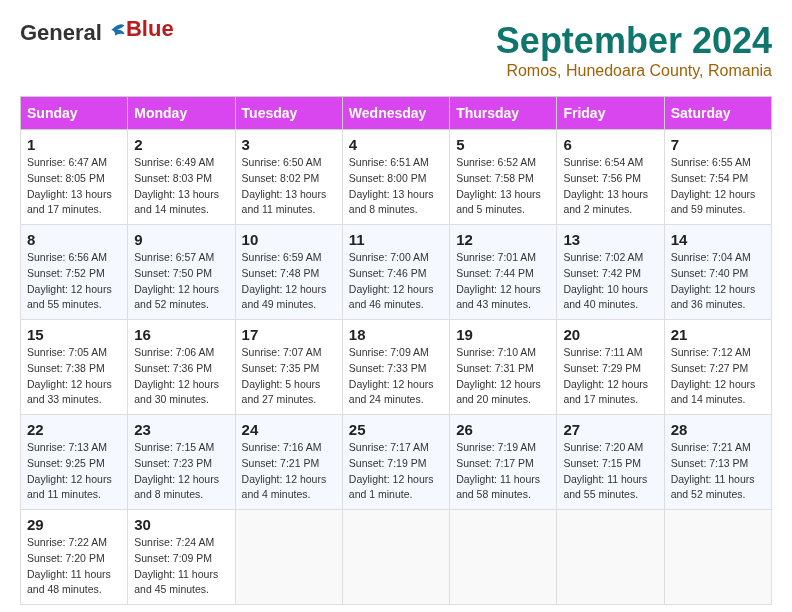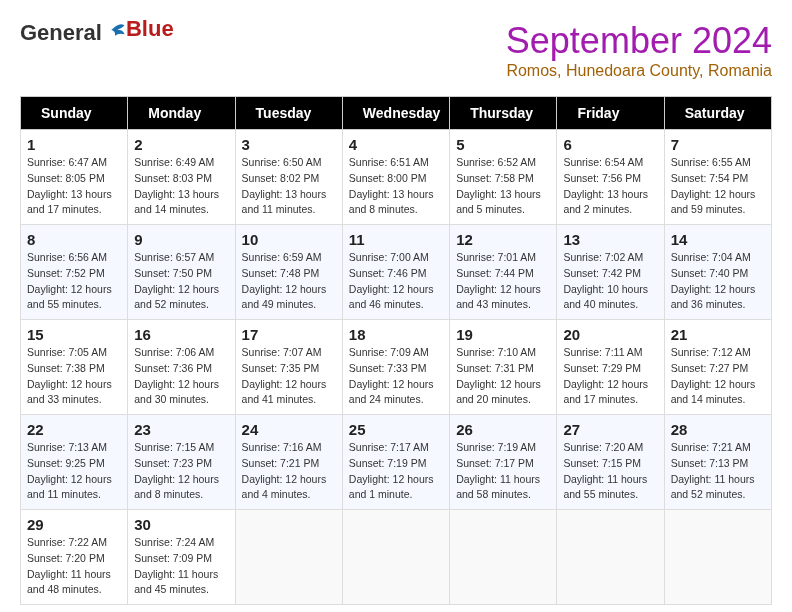--- a/index.html
+++ b/index.html
@@ -19,37 +19,37 @@
     .logo {
       display: flex;
       flex-direction: row;
       align-items: flex-start;
     }
     .title-section {
       text-align: right;
     }
     .month-title {
       font-size: 36px;
-      font-weight: normal;
-      color: #a21caf;
+      font-weight: bold;
+      color: #0f766e;
     }
     .location-subtitle {
       font-size: 16px;
       color: #a16207;
     }
     table {
       width: 100%;
       border-collapse: collapse;
       table-layout: fixed;
     }
     thead tr th {
-      background-color: #000000;
+      background-color: #d946ef;
       color: #fff;
       text-align: left;
-      padding: 8px 20px;
+      padding: 8px 6px;
       font-size: 14px;
       font-weight: bold;
       border: 1px solid #ccc;
     }
     tbody tr td {
       vertical-align: top;
       padding: 6px;
       border: 1px solid #ddd;
       font-size: 11px;
       color: #333;
@@ -237,21 +237,21 @@
             <span>Sunrise: 7:06 AM</span><br>
             <span>Sunset: 7:36 PM</span><br>
             <span>Daylight: 12 hours and 30 minutes.</span>
           </div>
         </td>
         <td>
           <span class="day-number">17</span>
           <div class="day-info">
             <span>Sunrise: 7:07 AM</span><br>
             <span>Sunset: 7:35 PM</span><br>
-            <span>Daylight: 12 hours and 41 minutes.</span>
+            <span>Daylight: 5 hours and 27 minutes.</span>
           </div>
         </td>
         <td>
           <span class="day-number">18</span>
           <div class="day-info">
             <span>Sunrise: 7:09 AM</span><br>
             <span>Sunset: 7:33 PM</span><br>
             <span>Daylight: 12 hours and 24 minutes.</span>
           </div>
         </td>

